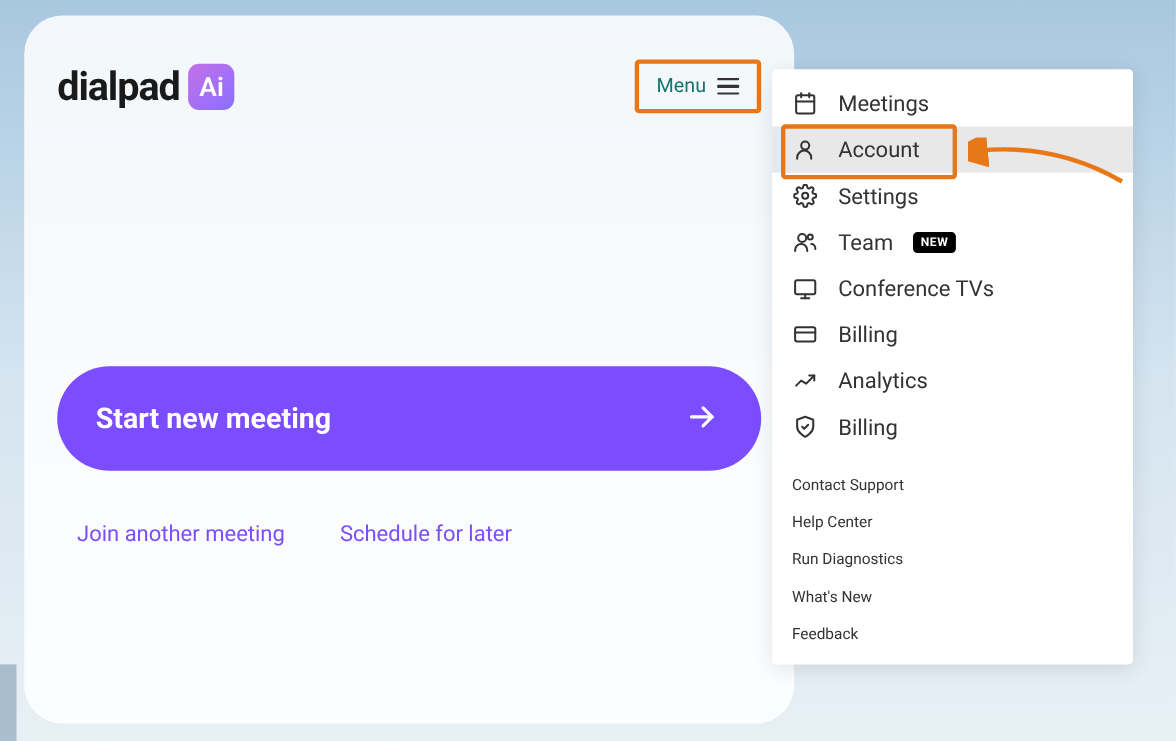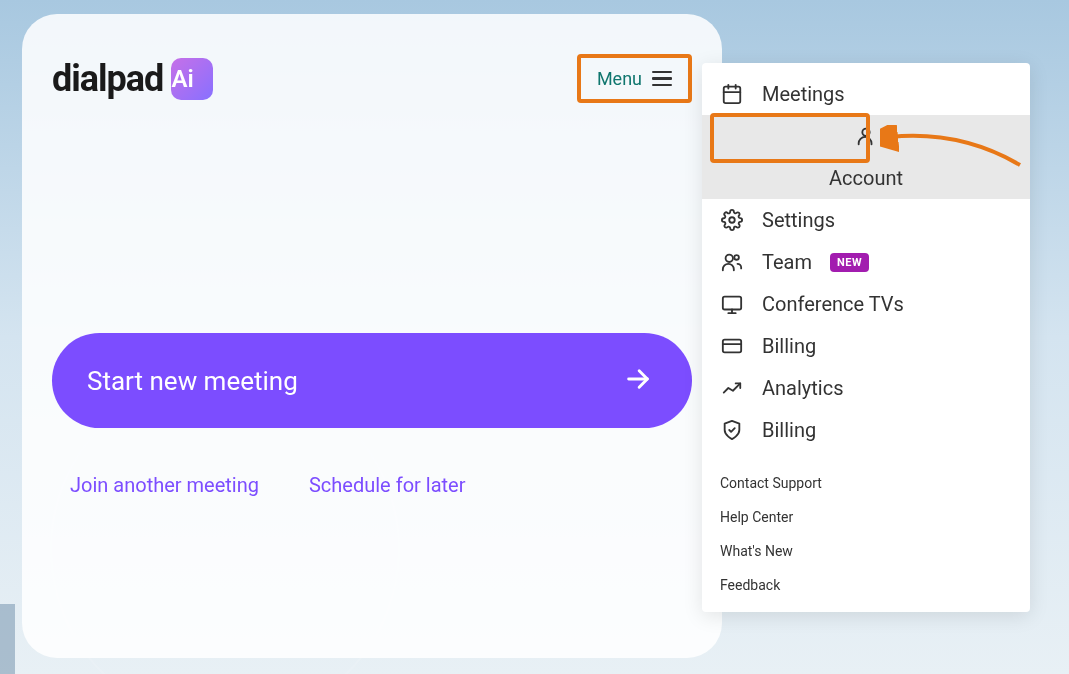--- a/index.html
+++ b/index.html
@@ -69,20 +69,21 @@
       letter-spacing: -1px;
     }
     
     .logo-icon {
       width: 42px;
       height: 42px;
       background: linear-gradient(135deg, #c670e8 0%, #8870ff 100%);
       border-radius: 10px;
       display: flex;
       align-items: center;
+      justify-content: center;
       color: white;
       font-size: 24px;
       font-weight: 600;
     }
     
     .menu-button {
       display: flex;
       align-items: center;
       gap: 10px;
       padding: 10px 16px;
@@ -117,21 +118,21 @@
       align-items: center;
       justify-content: space-between;
       padding: 0 40px 0 35px;
       cursor: pointer;
       margin-bottom: 45px;
     }
     
     .start-button-text {
       color: white;
       font-size: 26px;
-      font-weight: 400;
+      font-weight: 700;
     }
     
     .arrow-icon {
       color: white;
     }
     
     .secondary-links {
       display: flex;
       gap: 50px;
       padding-left: 18px;
@@ -168,21 +169,20 @@
       align-items: center;
       gap: 18px;
       padding: 9px 18px;
       cursor: pointer;
       font-size: 20px;
       color: #333;
     }
     
     .menu-item.highlighted {
       background: #e8e8e8;
-      flex-direction: column;
     }
     
     .account-highlight {
       position: absolute;
       top: 50px;
       left: 8px;
       width: 160px;
       height: 50px;
       border: 4px solid #e87817;
       border-radius: 4px;
@@ -199,21 +199,21 @@
     }
     
     .menu-item-no-icon {
       padding: 9px 18px;
       cursor: pointer;
       font-size: 14px;
       color: #333;
     }
     
     .new-badge {
-      background: #a21caf;
+      background: #000000;
       color: white;
       font-size: 11px;
       font-weight: 700;
       padding: 3px 7px;
       border-radius: 4px;
       letter-spacing: 0.5px;
     }
     
     .annotation-arrow {
       position: absolute;
@@ -355,20 +355,23 @@
   </div>
 
   <div class="menu-section">
     <div class="menu-item-no-icon">
       <span>Contact Support</span>
     </div>
     <div class="menu-item-no-icon">
       <span>Help Center</span>
     </div>
     <div class="menu-item-no-icon">
+      <span>Run Diagnostics</span>
+    </div>
+    <div class="menu-item-no-icon">
       <span>What's New</span>
     </div>
     <div class="menu-item-no-icon">
       <span>Feedback</span>
     </div>
   </div>
 
   <div class="account-highlight"></div>
 </div>
 

